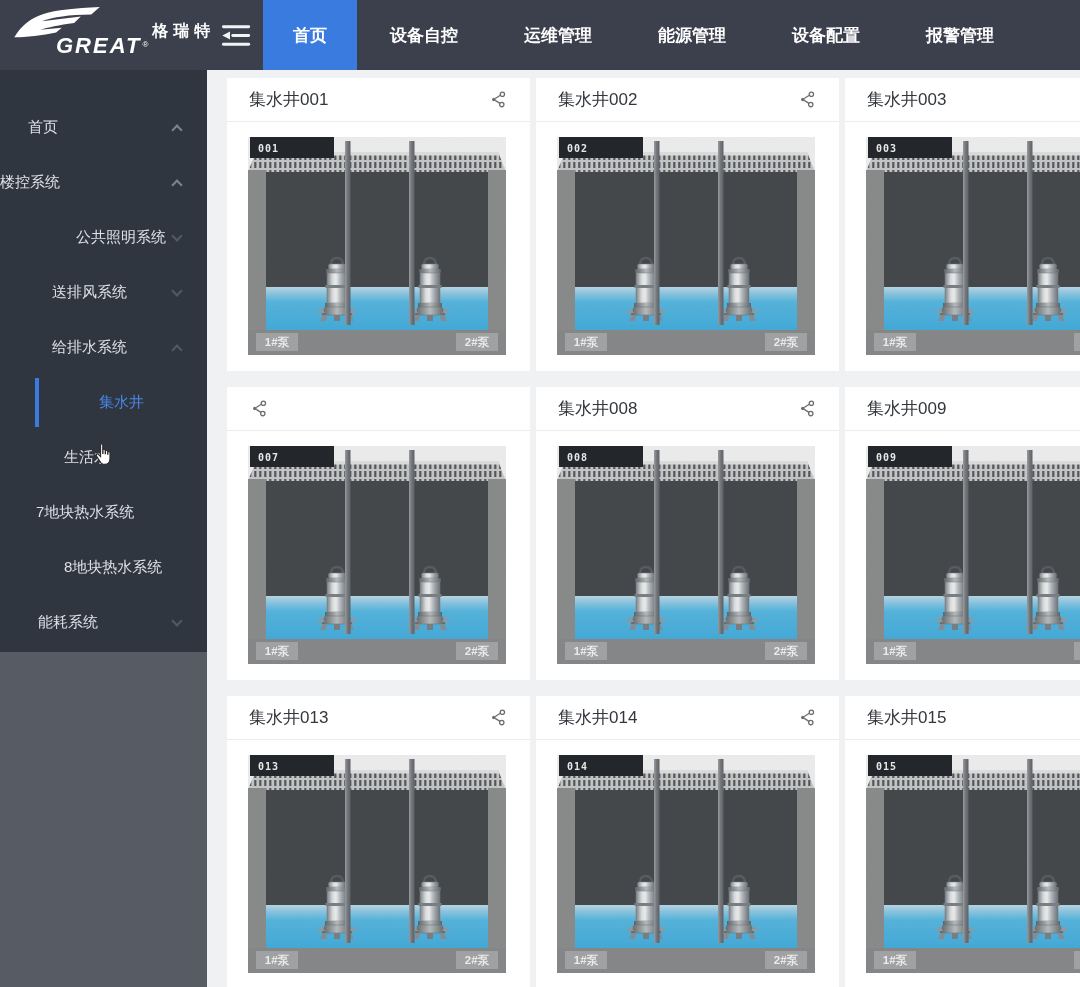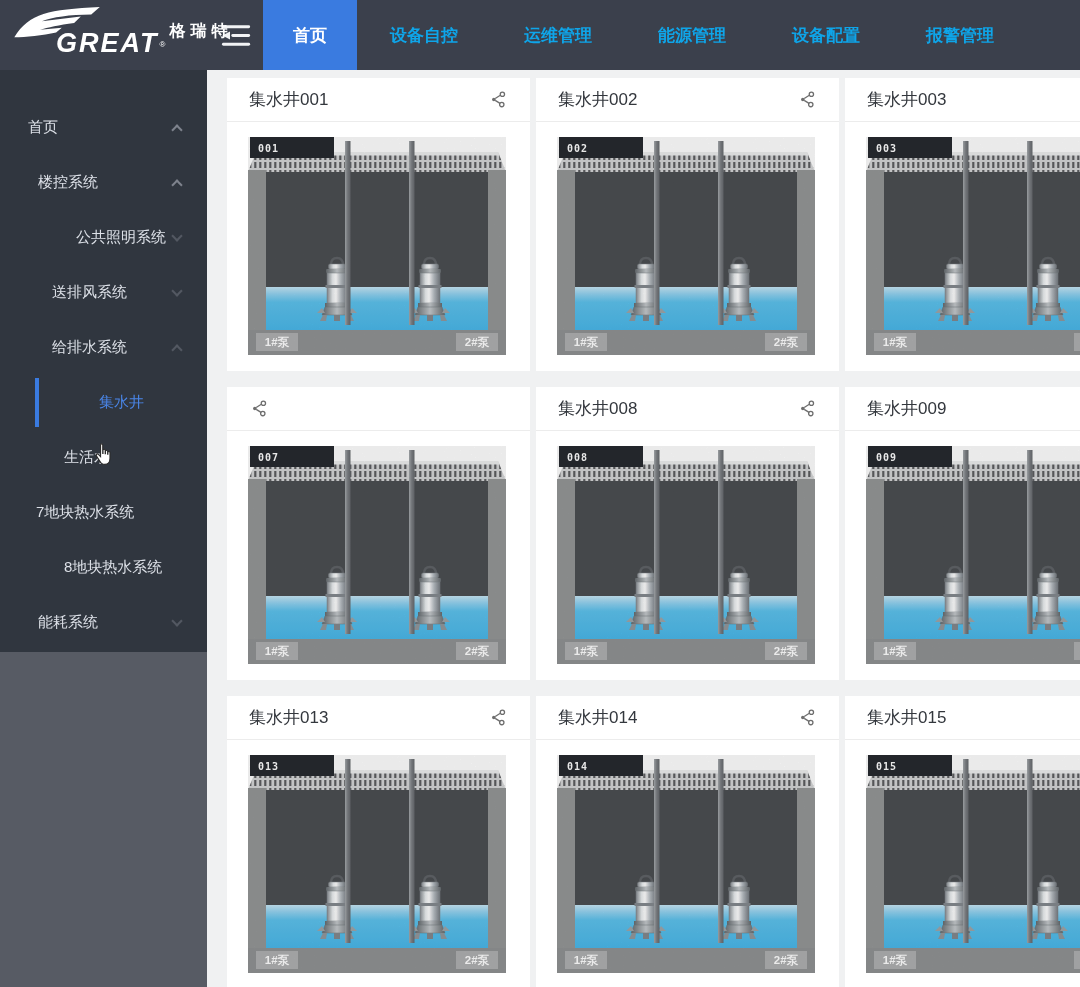--- a/index.html
+++ b/index.html
@@ -5,28 +5,28 @@
   * { margin:0; padding:0; box-sizing:border-box; }
   html,body { width:1080px; height:987px; overflow:hidden; background:#f0f1f2;
     font-family:"Liberation Sans","DejaVu Sans",sans-serif; }
 
   
   .navbar { position:absolute; left:0; top:0; width:1080px; height:70px;
     background:#3b404c; display:flex; align-items:stretch; z-index:20; }
   .logo { position:relative; width:207px; height:70px; flex:0 0 207px; }
   .logo svg.swoosh { position:absolute; left:12px; top:5px; }
   .brand-row { position:absolute; left:56px; bottom:11px; display:flex; align-items:flex-end; white-space:nowrap; }
-  .brand { color:#fff; font-weight:bold; font-size:27px; letter-spacing:2px; font-style:italic; }
+  .brand { color:#fff; font-weight:bold; font-size:22px; letter-spacing:2px; font-style:italic; }
   .reg { color:#fff; font-size:8px; margin:0 4px 10px 1px; }
   .brand-cn { color:#fff; font-size:16px; font-weight:bold; letter-spacing:5px; margin-bottom:17px; }
   .collapse-btn { width:56px; flex:0 0 56px; background:transparent; border:none;
     display:flex; align-items:center; justify-content:center; cursor:pointer; }
   .nav-items { display:flex; align-items:stretch; }
   .nav-item { display:flex; align-items:center; justify-content:center;
-    color:#0ea5e9; font-size:17px; font-weight:bold; padding:0 33px; text-decoration:none; }
+    color:#ffffff; font-size:17px; font-weight:bold; padding:0 33px; text-decoration:none; }
   .nav-item.active { background:#3a7be0; color:#fff; padding:0 30px; }
 
   
   .sidebar { position:absolute; left:0; top:70px; width:207px; height:917px;
     background:#575b64; z-index:10; }
   .side-menu { background:#30363f; padding-top:30px; padding-bottom:2px; }
   .side-item { position:relative; height:55px; display:flex; align-items:center;
     padding-right:26px; color:#dde1e8; font-size:15px; cursor:pointer; }
   .side-item .side-label { flex:1; }
   .side-item.active { color:#4a86e8;margin-left:35px; }
@@ -150,21 +150,21 @@
       </a>
     </nav>
 </header>
 
 <aside class="sidebar">
   <div class="side-menu" id="sideMenu">
       <div class="side-item" style="padding-left: 28px;">
     <span class="side-label">首页</span>
   <span class="chev"></span>
       </div>
-      <div class="side-item" style="padding-left: 38px;">
+      <div class="side-item" style="">
     <span class="side-label">楼控系统</span>
   <span class="chev"></span>
       </div>
       <div class="side-item" style="padding-left: 76px;">
     <span class="side-label">公共照明系统</span>
   <span class="chev down faint"></span>
       </div>
       <div class="side-item" style="padding-left: 52px;">
     <span class="side-label">送排风系统</span>
   <span class="chev down faint"></span>

